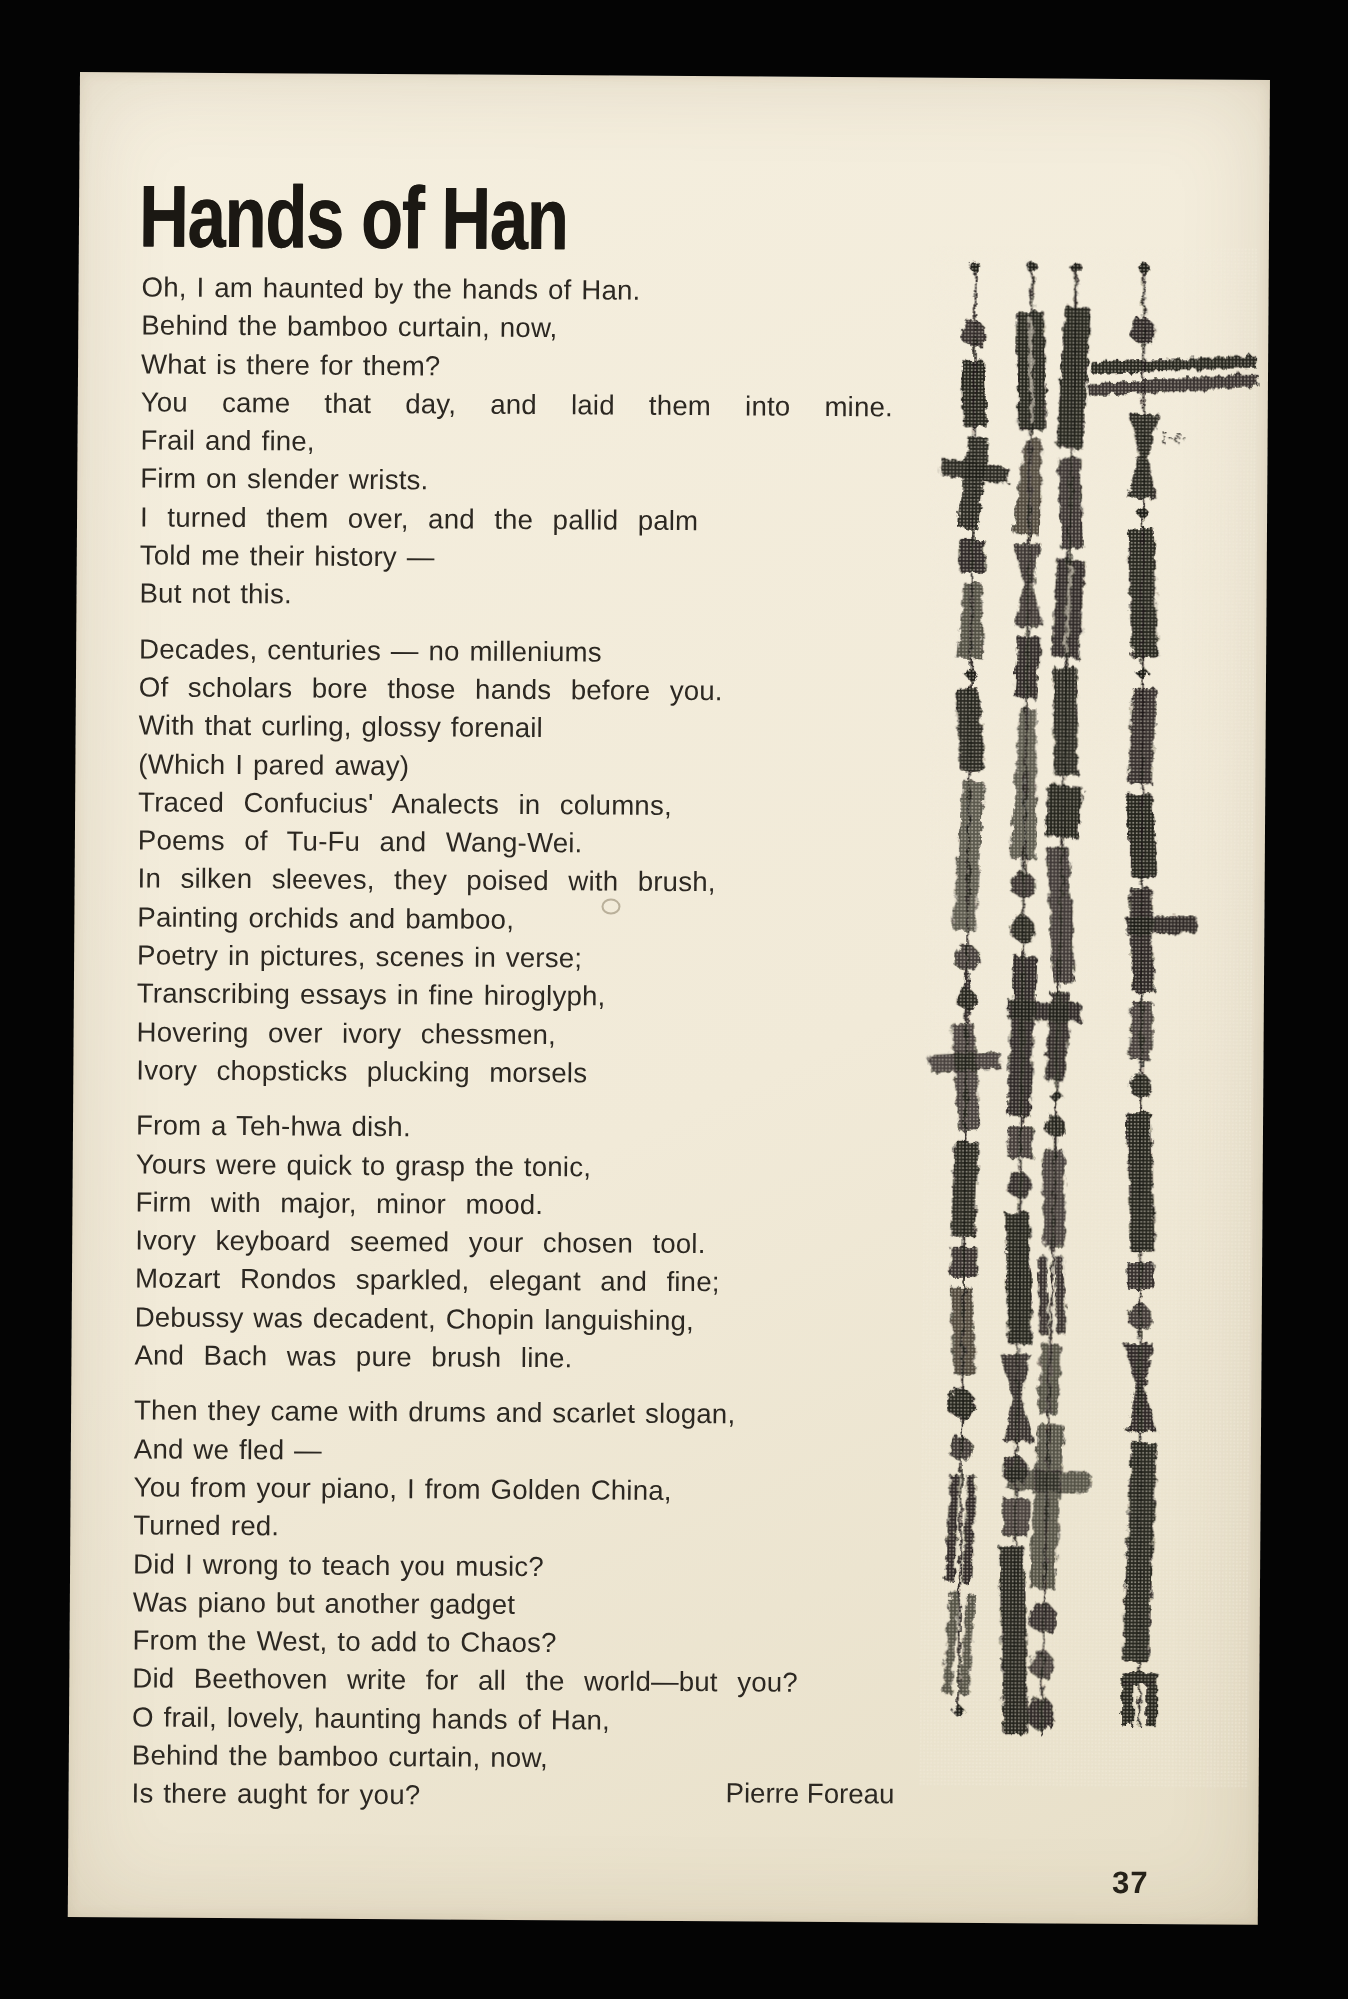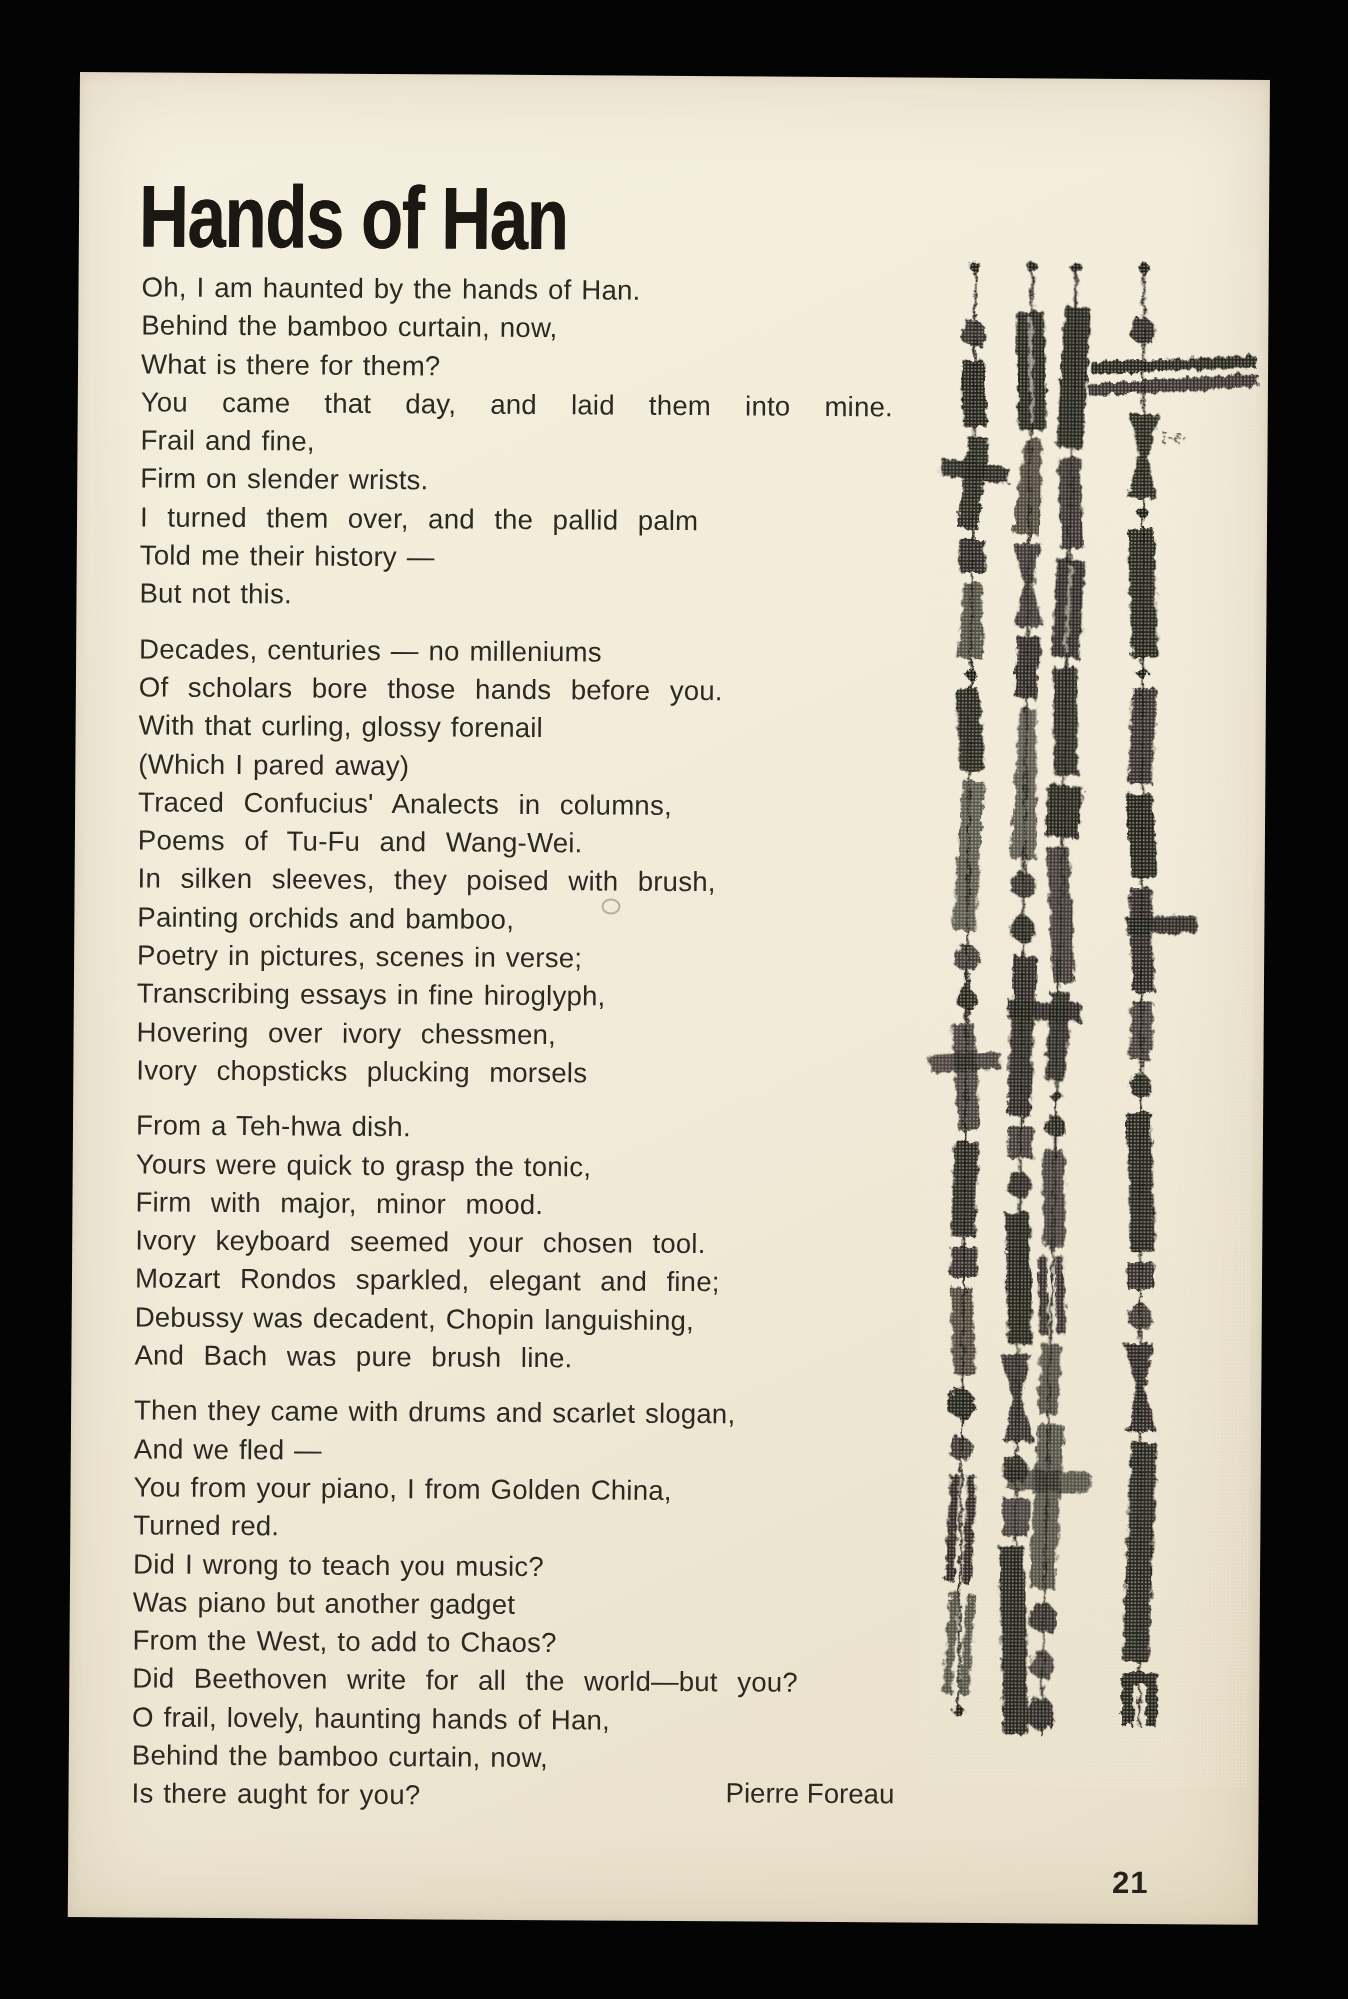--- a/index.html
+++ b/index.html
@@ -105,21 +105,21 @@
         <div class="line">From the West, to add to Chaos?</div>
         <div class="line sp1">Did Beethoven write for all the world—but you?</div>
         <div class="line">O frail, lovely, haunting hands of Han,</div>
         <div class="line">Behind the bamboo curtain, now,</div>
         <div class="line">Is there aught for you?</div>
       </div>
     </div>
 
   <div id="attribution">Pierre Foreau</div>
 
-  <div id="pagenum">21</div>
+  <div id="pagenum">37</div>
 
   <div class="ring"></div>
 
   <div id="art">
     <svg id="art-svg" width="330" height="1540" viewBox="0 0 330 1540" xmlns="http://www.w3.org/2000/svg">
       <defs>
         <filter id="rough" x="-15%" y="-2%" width="130%" height="104%">
           <feTurbulence type="fractalNoise" baseFrequency="0.16 0.10" numOctaves="3" seed="8" result="big"></feTurbulence>
           <feDisplacementMap in="SourceGraphic" in2="big" scale="8"></feDisplacementMap>
         </filter>

